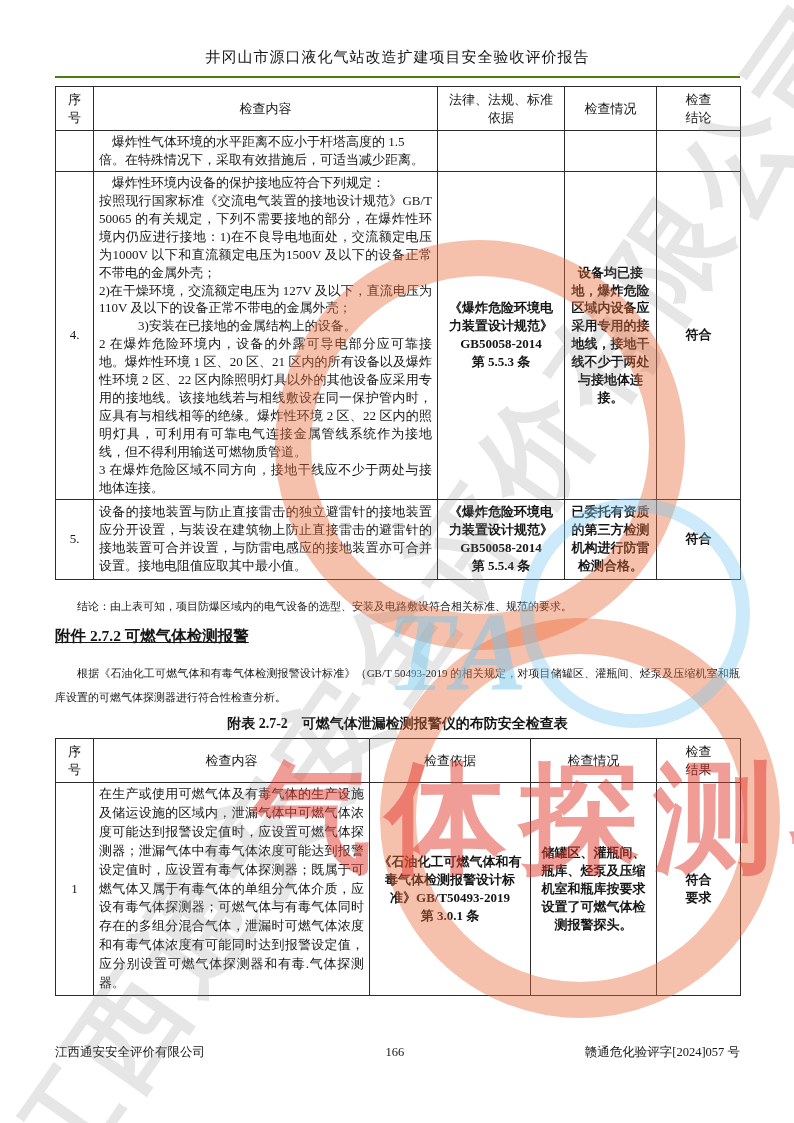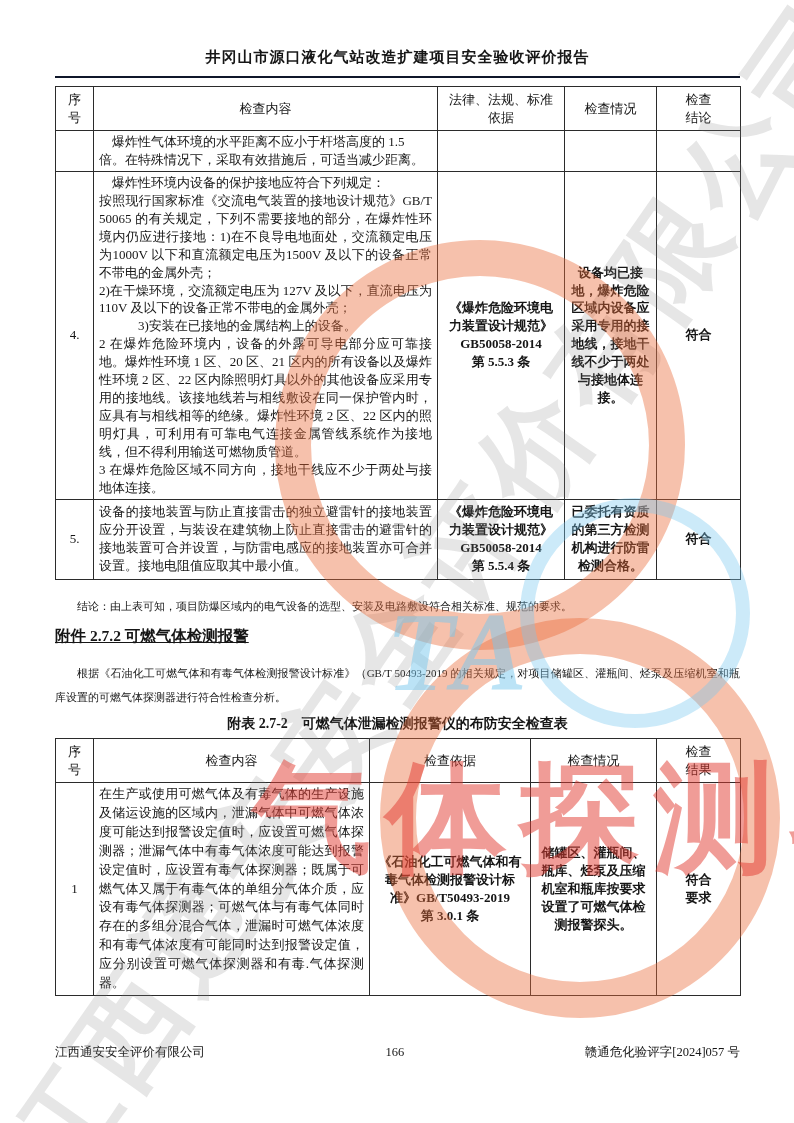--- a/index.html
+++ b/index.html
@@ -6,22 +6,22 @@
   html,body { background:#9e9e9e; }
   .page {
     position:relative; width:794px; height:1123px; margin:0 auto;
     background:#ffffff; overflow:hidden;
     font-family:"Liberation Serif","DejaVu Serif",serif;
     color:#161616;
   }
   .content { position:absolute; left:55px; top:48px; width:685px; z-index:1; }
 
   .header-title {
-    text-align:center; font-size:15px; font-weight:bold; letter-spacing:1px;
-    padding-bottom:9px; border-bottom:2px solid #0f172a;
+    text-align:center; font-size:15px; font-weight:normal; letter-spacing:1px;
+    padding-bottom:9px; border-bottom:2px solid #4d7c0f;
   }
 
   table.tbl { width:685px; border-collapse:collapse; table-layout:fixed; margin-top:8px; }
   .tbl th, .tbl td {
     border:1px solid #2b2b2b; vertical-align:middle;
     font-size:13px; line-height:1.38; padding:2px 5px;
     white-space:pre-line;
   }
   .tbl th { font-weight:normal; text-align:center; }
   .c-seq { text-align:center; }

